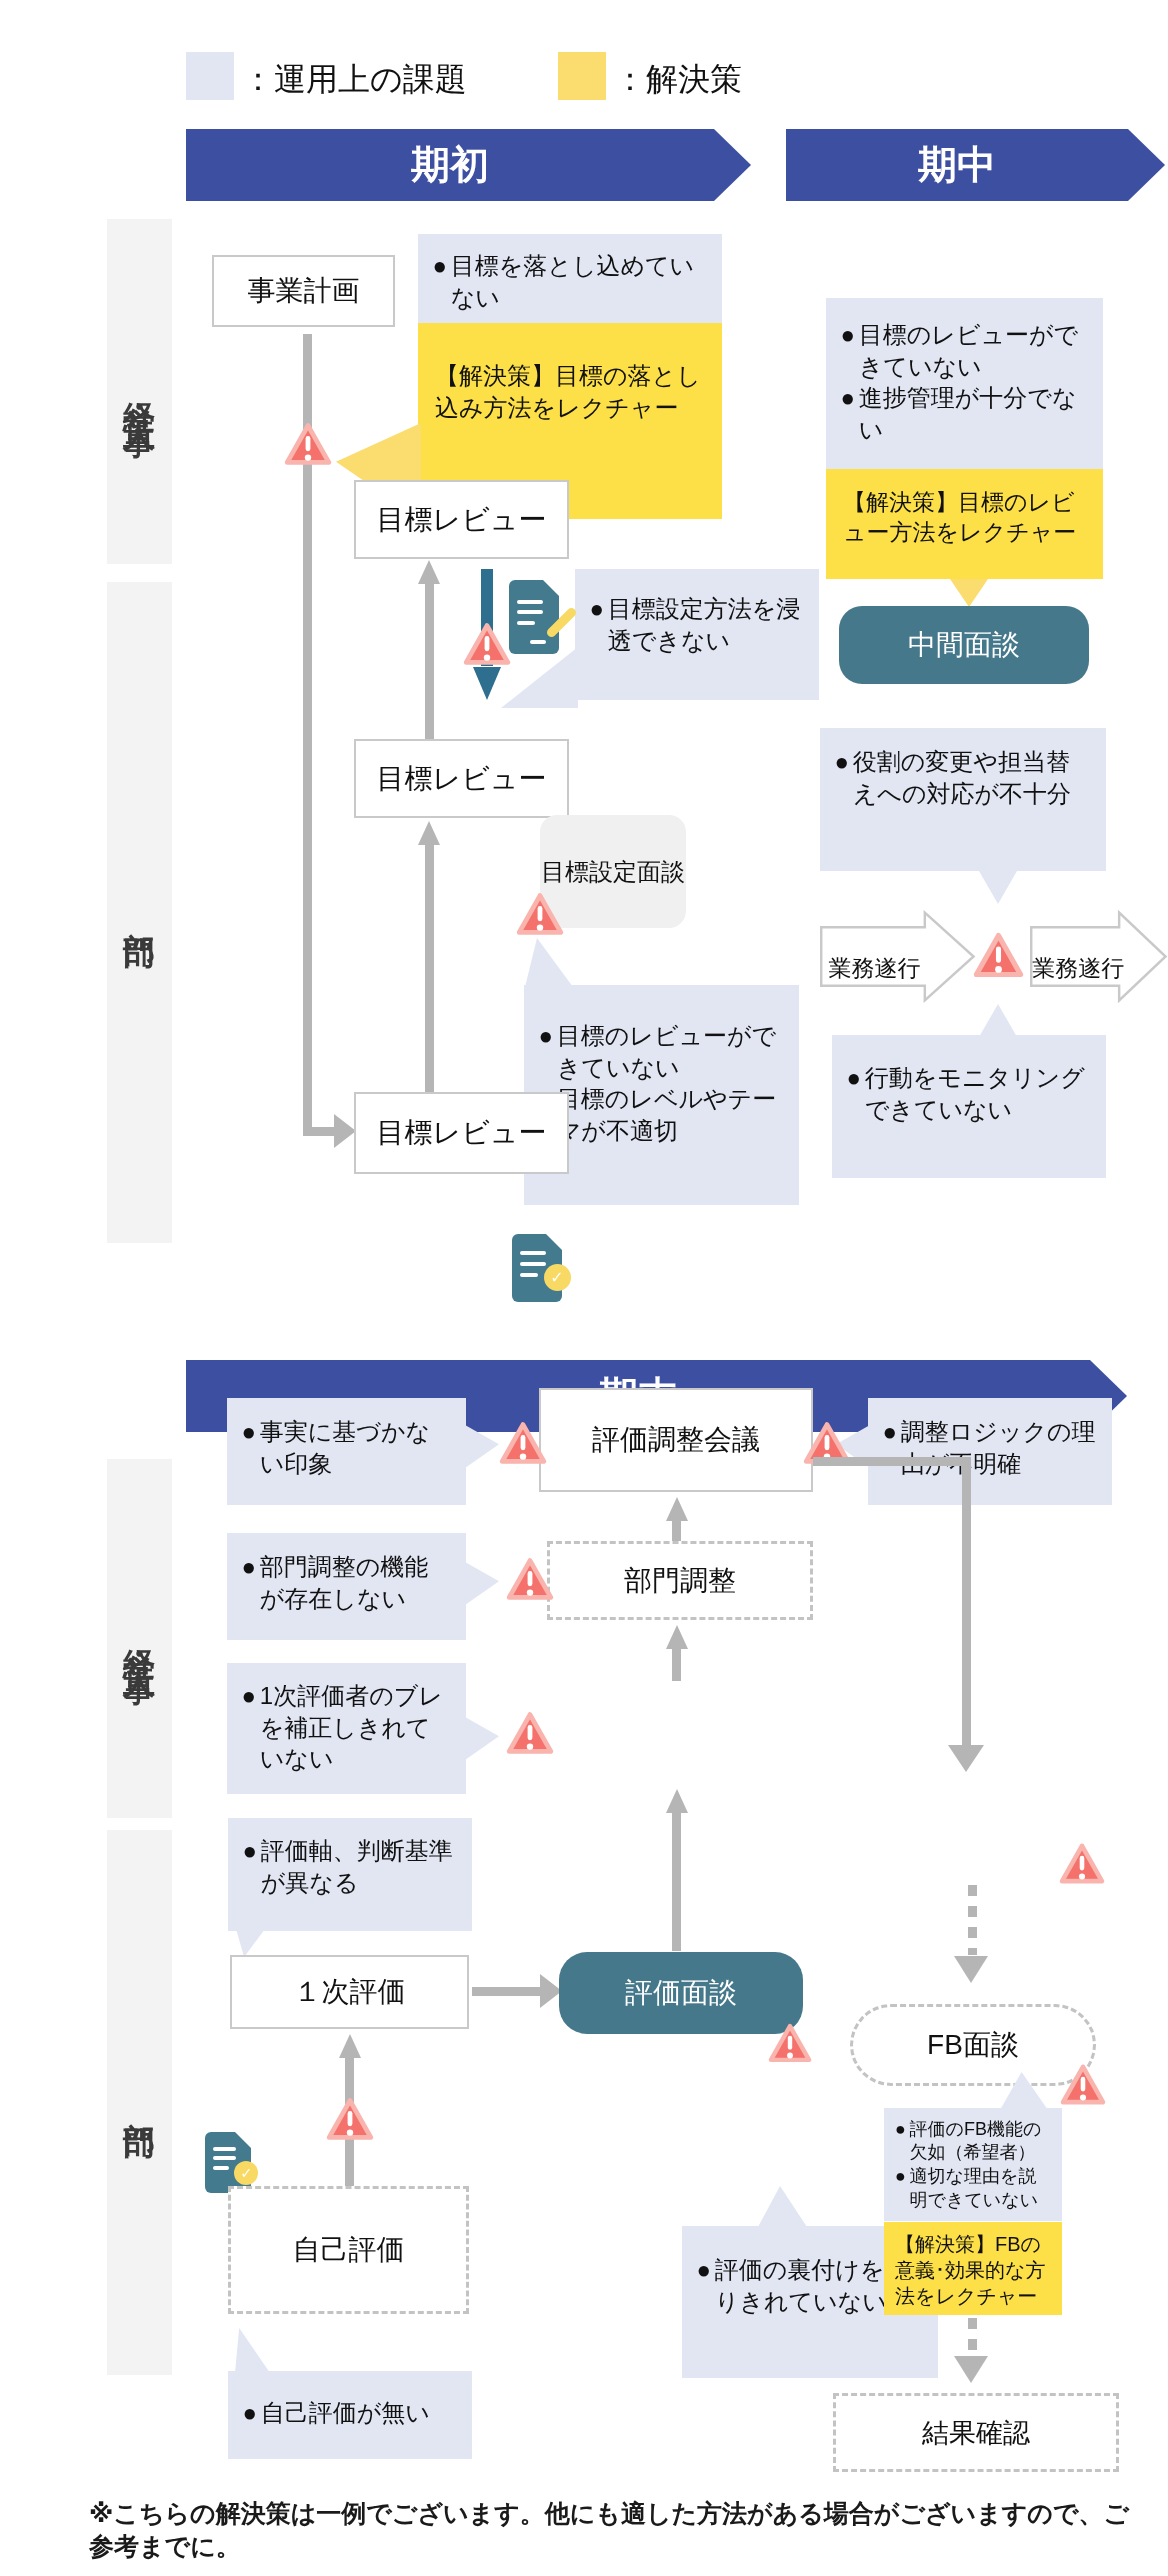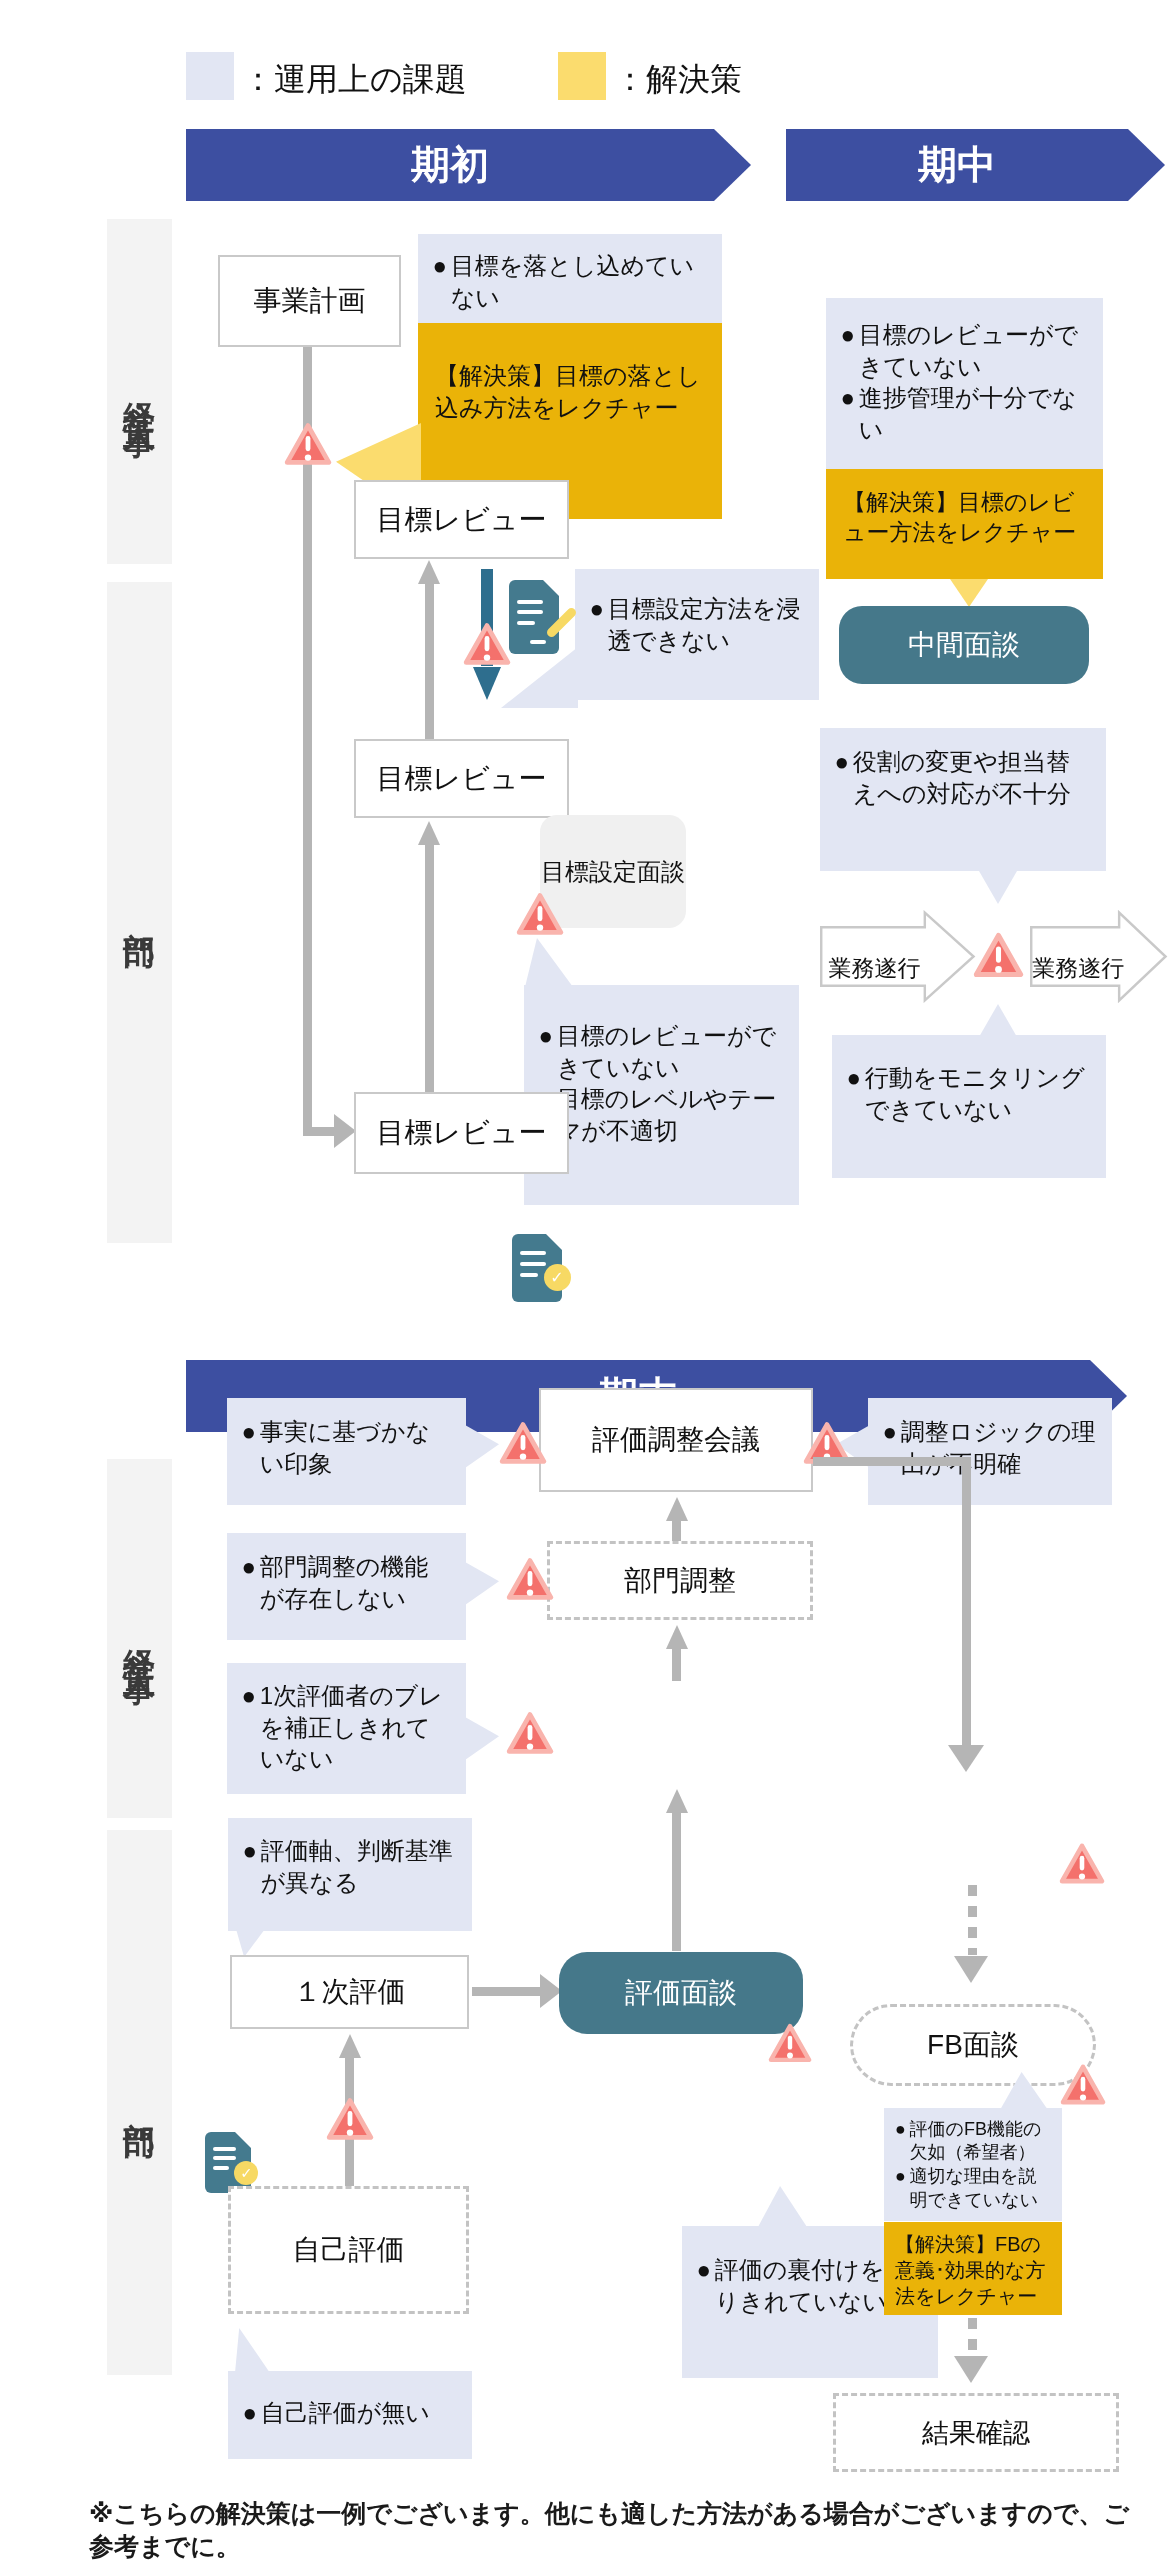--- a/index.html
+++ b/index.html
@@ -19,21 +19,21 @@
   .flowbox{background:#fff;border:2.4px solid #c9c9c9;display:flex;align-items:center;justify-content:center;
            font-size:28px;box-sizing:border-box;}
   .dashbox{background:#fff;border:3px dashed #c3c3c3;display:flex;align-items:center;justify-content:center;
            font-size:28px;box-sizing:border-box;}
   .teal{background:#45788a;color:#fff;border-radius:23px;display:flex;align-items:center;justify-content:center;
         font-size:28px;}
   .glabel{background:#f0f0f0;border-radius:17px;display:flex;align-items:center;justify-content:center;
           font-size:24px;text-align:center;line-height:1.3;}
   
   .bubble{background:#e2e6f3;font-size:24px;line-height:1.32;box-sizing:border-box;padding:16px 14.6px;}
-  .ybox{background:#eab308;font-size:24px;line-height:1.32;box-sizing:border-box;padding:16px 17px;}
+  .ybox{background:#fde047;font-size:24px;line-height:1.32;box-sizing:border-box;padding:16px 17px;}
   .bullet{display:flex;}
   .bullet .dot{flex:0 0 auto;margin-right:3.7px;}
   .tail{background:#e2e6f3;}
   .ytail{background:#fbdc6e;}
   
   .gline{background:#b5b5b5;}
   .dline{background:repeating-linear-gradient(to bottom,#b5b5b5 0 11px,transparent 11px 21px);}
   .head-up{width:0;height:0;border-left:11.6px solid transparent;border-right:11.6px solid transparent;border-bottom:24px solid #b5b5b5;}
   .head-down{width:0;height:0;border-left:14.6px solid transparent;border-right:14.6px solid transparent;border-top:27px solid #b5b5b5;}
   .head-right{width:0;height:0;border-top:17px solid transparent;border-bottom:17px solid transparent;border-left:22px solid #b5b5b5;}
@@ -82,21 +82,21 @@
 
   <div class="abs head-up" style="left:418px;top:560px;"></div>
   <div class="abs gline" style="left:425px;top:583px;width:8.5px;height:156px;"></div>
 
   <div class="abs tealshaft" style="left:481px;top:569px;width:12px;height:97px;"></div>
   <div class="abs tealhead" style="left:473px;top:667px;"></div>
 
   <div class="abs head-up" style="left:418px;top:821px;"></div>
   <div class="abs gline" style="left:425px;top:844px;width:8.5px;height:248px;"></div>
 
-  <div class="abs flowbox" style="left:212px;top:255px;width:183px;height:92px;margin-left:6px;">事業計画</div>
+  <div class="abs flowbox" style="left:212px;top:255px;width:183px;height:72px;">事業計画</div>
 
   <div class="abs bubble" style="left:418px;top:234px;width:304px;height:90px;">
     <div class="bullet">
         <span class="dot">●</span>
         <span>目標を落とし込めていない</span>
       </div>
   </div>
   <div class="abs ybox" style="left:418px;top:323px;width:304px;height:196px;padding-top:37px;">【解決策】目標の落とし込み方法をレクチャー</div>
   <div class="abs ytail" style="left:336px;top:423px;width:85px;height:97px;clip-path:polygon(100% 0,100% 100%,0 40%);"></div>
 

